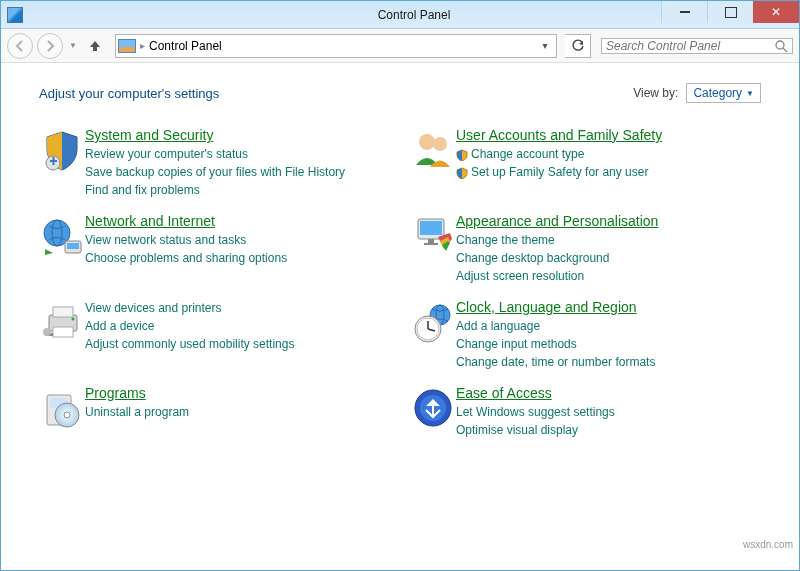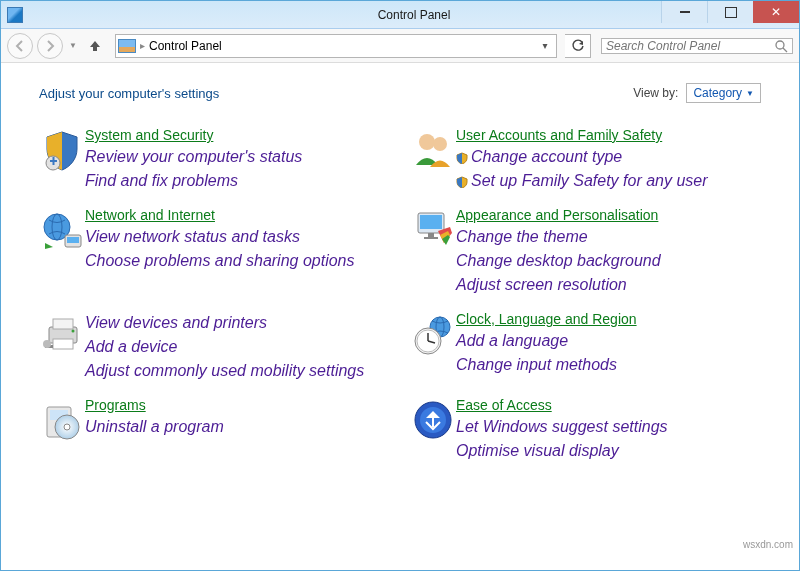--- a/index.html
+++ b/index.html
@@ -148,21 +148,21 @@
   }
   .cat {
     display:flex; 
   }
   .cat-icon {
     width:46px; height:46px; flex:0 0 46px;
     display:flex; align-items:center; justify-content:center;
   }
   .cat-body { display:flex; flex-direction:column; gap:2px; }
   .cat-title { color:#0b7c1a; font-size:14px; }
-  .cat-links a { color:#4c1d95; text-decoration:none; font-size:16px; line-height:1.5;font-style:italic; }
+  .cat-links a { color:#0f766e; text-decoration:none; font-size:12px; line-height:1.5; }
   .cat-links { display:flex; flex-direction:column; }
 
   
   svg { display:block; }
 
   .watermark {
     position:absolute; right:6px; bottom:20px;
     font-size:10px; color:#999;
   }
 </style>
@@ -241,20 +241,21 @@
             <path d="M23 5 L23 43 C15 40 8 32 8 22 V10 Z" fill="#e8b02a"></path>
             <circle cx="14" cy="36" r="7" fill="#e2e2e2" stroke="#8a8a8a"></circle>
             <rect x="11" y="33" width="7" height="2" fill="#3a78c2"></rect>
             <rect x="13.5" y="30" width="2" height="8" fill="#3a78c2"></rect>
           </svg>
         </div>
         <div class="cat-body">
           <a href="#" class="cat-title">System and Security</a>
           <div class="cat-links">
             <a href="#">Review your computer's status</a>
+            <a href="#">Save backup copies of your files with File History</a>
             <a href="#">Find and fix problems</a>
           </div>
         </div>
       </div>
       <div class="cat">
         <div class="cat-icon">
           <svg width="46" height="46">
             <circle cx="17" cy="15" r="8" fill="#f0c89a"></circle>
             <path d="M6 38 Q17 24 28 38 Z" fill="#3a9a3a"></path>
             <circle cx="30" cy="17" r="7" fill="#f0c89a"></circle>
@@ -344,20 +345,21 @@
             <circle cx="18" cy="30" r="11" fill="#fff" stroke="#bbb"></circle>
             <line x1="18" y1="30" x2="18" y2="22" stroke="#333" stroke-width="1.5"></line>
             <line x1="18" y1="30" x2="25" y2="32" stroke="#333" stroke-width="1.5"></line>
           </svg>
         </div>
         <div class="cat-body">
           <a href="#" class="cat-title">Clock, Language and Region</a>
           <div class="cat-links">
             <a href="#">Add a language</a>
             <a href="#">Change input methods</a>
+            <a href="#">Change date, time or number formats</a>
           </div>
         </div>
       </div>
       <div class="cat">
         <div class="cat-icon">
           <svg width="46" height="46">
             <rect x="8" y="10" width="24" height="30" rx="2" fill="#e8e8e8" stroke="#999"></rect>
             <rect x="11" y="13" width="18" height="10" fill="#cde4f8"></rect>
             <circle cx="28" cy="30" r="12" fill="url(#g)" stroke="#888"></circle>
             <defs>

